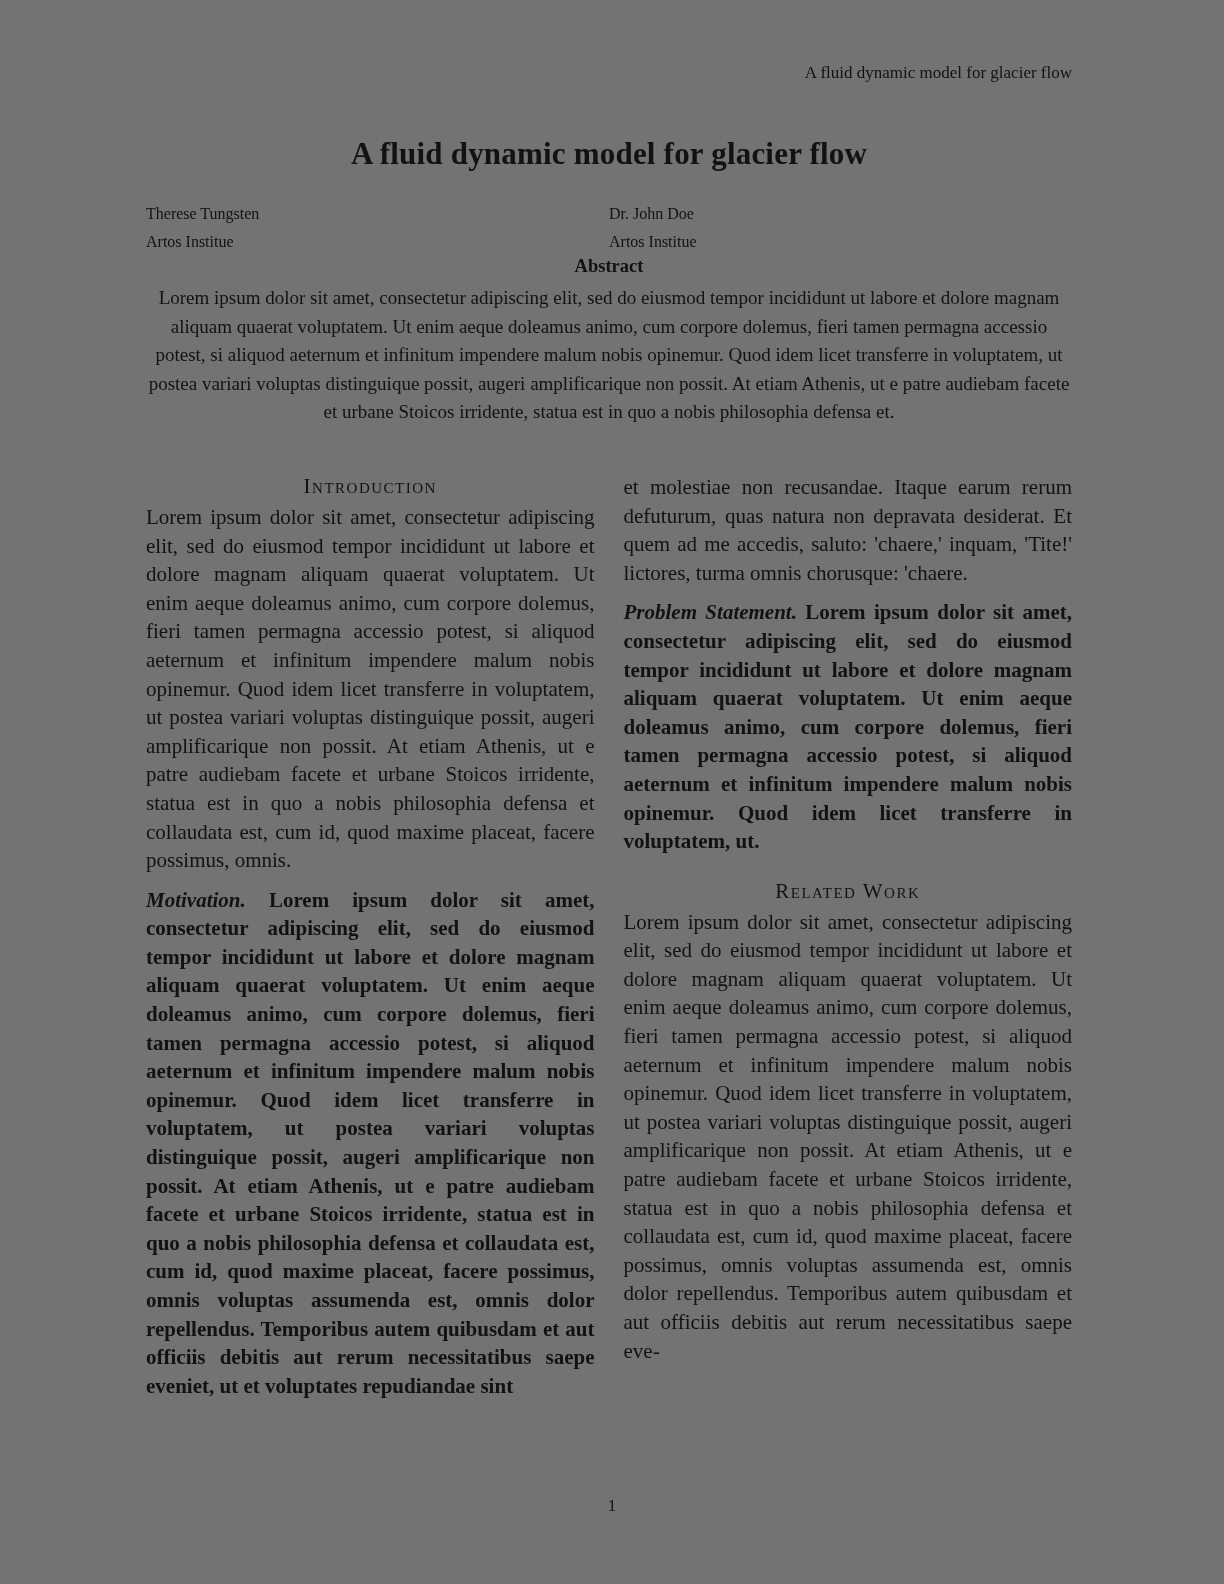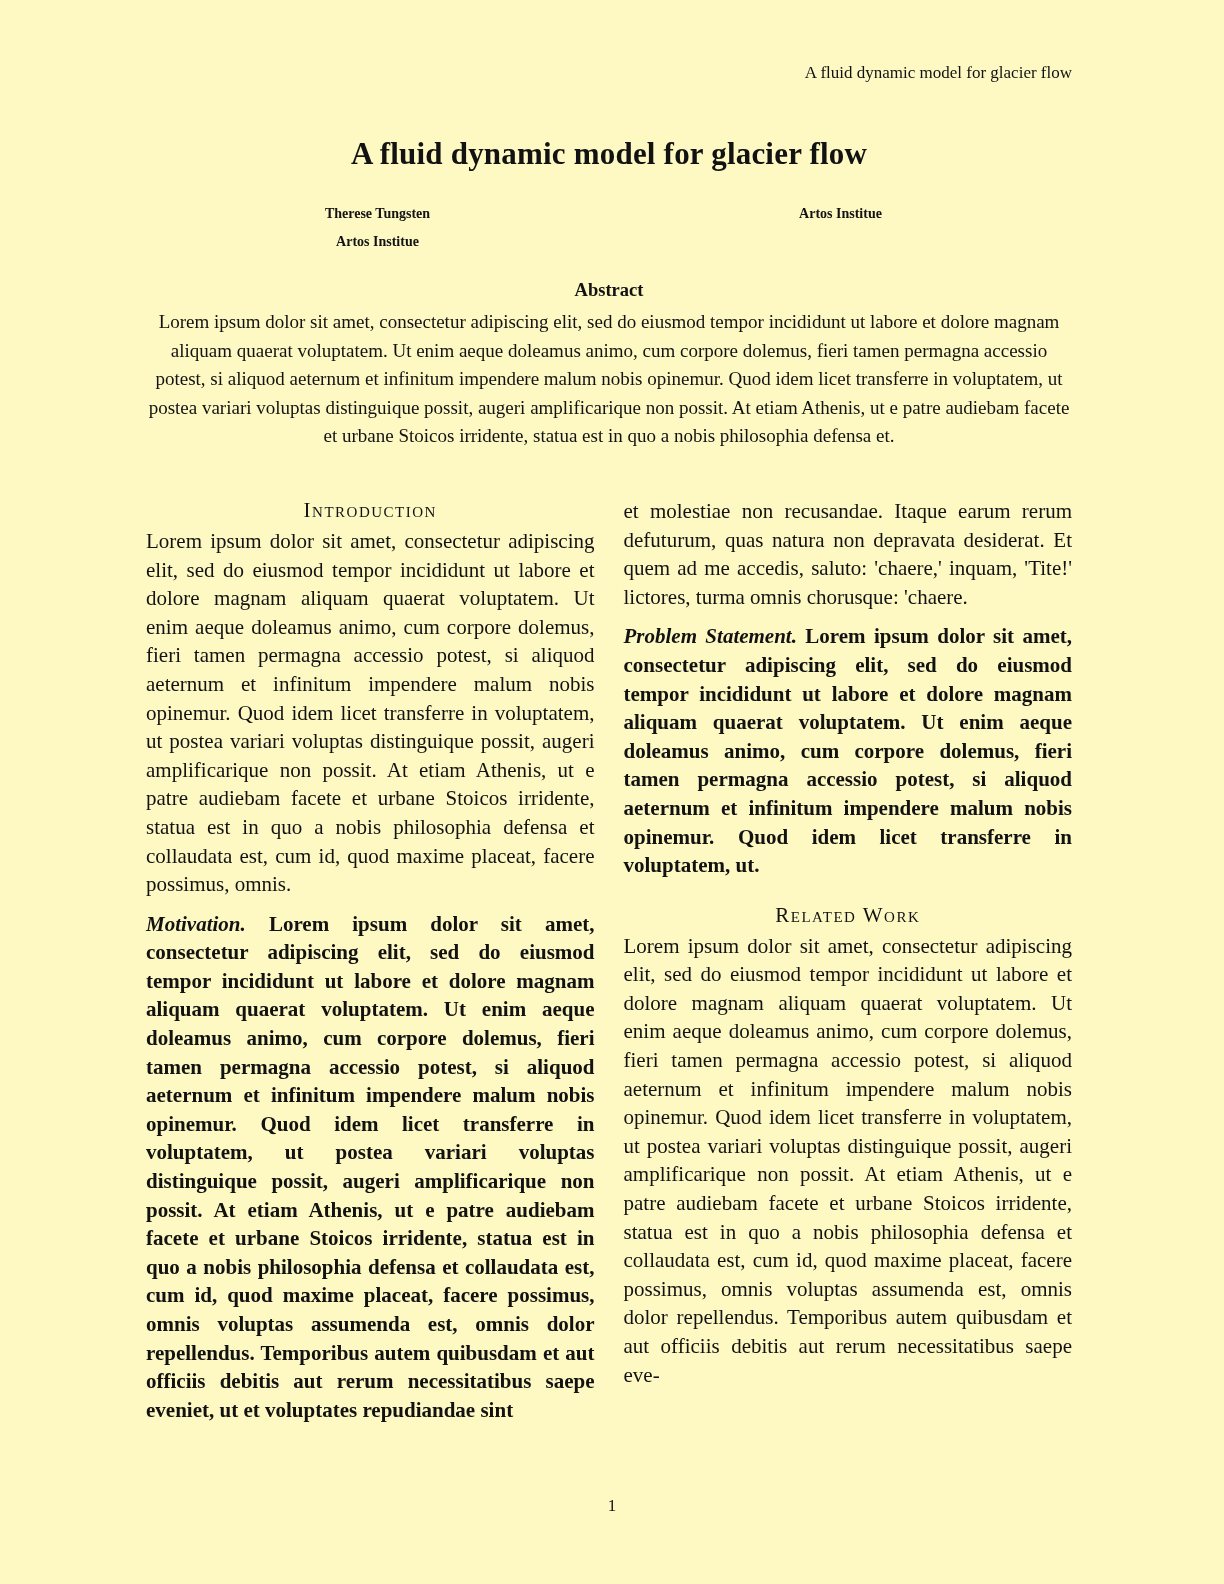--- a/index.html
+++ b/index.html
@@ -1,21 +1,21 @@
 <!DOCTYPE html>
 <html><head>
 <meta charset="utf-8">
 <style>
   html, body { margin: 0; padding: 0; background: #e8e8e8; }
   .page {
     position: relative;
     width: 1224px;
     height: 1584px;
     margin: 0 auto;
-    background: #fef9c3;
+    background: #737373;
     color: #121212;
     font-family: "Liberation Serif", serif;
     box-sizing: border-box;
     padding: 62px 152px 0 146px;
     overflow: hidden;
   }
   .running-head {
     text-align: right;
     font-size: 17px;
     line-height: 22px;
@@ -26,27 +26,24 @@
     font-size: 31px;
     font-weight: bold;
     letter-spacing: 0.2px;
   }
   .authors-row {
     display: flex;
     margin-top: 28px;
   }
   .author-block {
     flex: 1 1 50%;
-    text-align: center;
-    font-size: 14px;
+    font-size: 16px;
     line-height: 28px;
-    font-weight: bold;
   }
   .abstract-heading {
-    margin-top: 24px;
     text-align: center;
     font-size: 18.5px;
     font-weight: bold;
   }
   .abstract-text {
     margin: 7px auto 0 auto;
     width: 926px;
     text-align: center;
     font-size: 19px;
     line-height: 28.6px;
@@ -103,20 +100,21 @@
   <div class="running-head">A fluid dynamic model for glacier flow</div>
 
   <h1 class="paper-title">A fluid dynamic model for glacier flow</h1>
 
   <div class="authors-row">
     <div class="author-block">
       <div>Therese Tungsten</div>
       <div>Artos Institue</div>
     </div>
     <div class="author-block">
+      <div>Dr. John Doe</div>
       <div>Artos Institue</div>
     </div>
   </div>
 
   <div class="abstract-heading">Abstract</div>
 
   <div class="abstract-text">Lorem ipsum dolor sit amet, consectetur adipiscing elit, sed do eiusmod tempor incididunt ut labore et dolore magnam aliquam quaerat voluptatem. Ut enim aeque doleamus animo, cum corpore dolemus, fieri tamen permagna accessio potest, si aliquod aeternum et infinitum impendere malum nobis opinemur. Quod idem licet transferre in voluptatem, ut postea variari voluptas distinguique possit, augeri amplificarique non possit. At etiam Athenis, ut e patre audiebam facete et urbane Stoicos irridente, statua est in quo a nobis philosophia defensa et.</div>
 
   <div class="columns">
 

